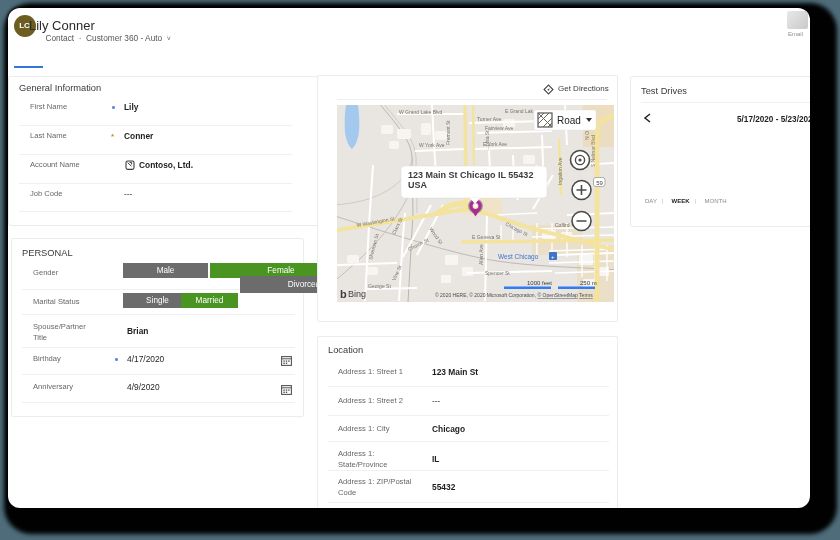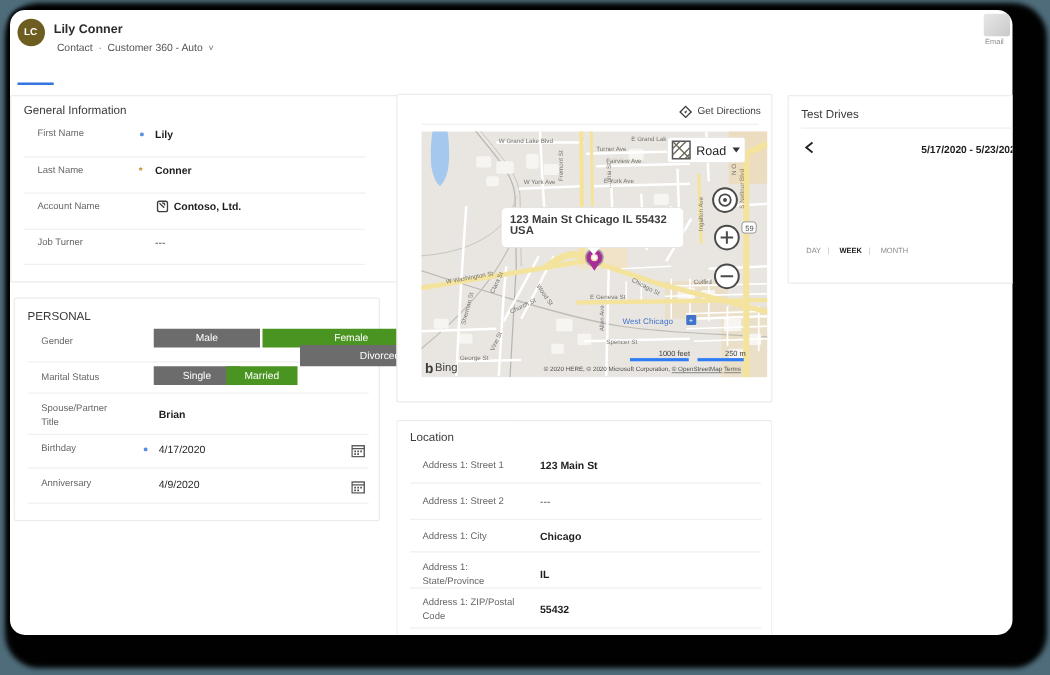--- a/index.html
+++ b/index.html
@@ -5,21 +5,21 @@
   html,body{margin:0;padding:0;}
   body{width:840px;height:540px;background:#4e6c7a;position:relative;overflow:hidden;
        font-family:"Liberation Sans",sans-serif;-webkit-font-smoothing:antialiased;}
   .win{position:absolute;left:8px;top:8px;width:802px;height:500px;background:#fff;
        border-radius:12px;overflow:hidden;
        box-shadow:11.5px 10.5px 4px 15.5px rgba(0,0,0,0.99), 0 0 3px 1px rgba(0,0,0,0.85);}
   .abs{position:absolute;}
   
   .avatar{left:5.5px;top:6.5px;width:22px;height:22px;border-radius:50%;background:#6d5d20;
           color:#fff;font-size:8px;font-weight:bold;display:flex;align-items:center;justify-content:center;}
-  .title{left:35px;top:10px;font-size:10px;font-weight:bold;color:#2b2b2b;}
+  .title{left:21px;top:10px;font-size:13px;font-weight:normal;color:#2b2b2b;}
   .subtitle{left:37.5px;top:24.5px;font-size:8.3px;color:#555;}
   .emailbtn{left:779px;top:3px;width:21px;height:18px;border-radius:2px;
             background:linear-gradient(135deg,#e8e8e8,#c9c9c9);}
   .emaillbl{left:780px;top:23px;font-size:6px;color:#8f8f8f;}
   
   .tabs{left:6px;top:41.5px;height:16px;display:flex;font-size:9px;color:#44433f;align-items:center;}
   .tabs span{margin-right:13.5px;white-space:nowrap;}
   .tabs .active{color:#1a1a1a;font-weight:bold;}
   .tabline{left:5.6px;top:57.5px;width:29px;height:2.5px;background:#3575de;}
   
@@ -56,21 +56,21 @@
     <div class="dot" style="left:102px;top:55px;color:#c08c1c;font-size:8px;">*</div>
     <div class="val" style="left:115px;top:54px;">Conner</div>
     <div class="sep" style="left:10px;top:77px;width:273px;"></div>
     <div class="lbl" style="left:21px;top:83px;">Account Name</div>
     <svg class="abs" style="left:116px;top:82.5px;" width="10" height="10" viewBox="0 0 10 10">
         <rect x="1" y="1" width="8" height="8.4" rx="1.6" fill="none" stroke="#3c3c3c" stroke-width="1.1"></rect>
         <path d="M2.6 2.6 L6.4 6.2 M6.6 2.4 L6.6 4.4 M6.6 2.4 L4.6 2.4" fill="none" stroke="#3c3c3c" stroke-width="1"></path>
       </svg>
     <div class="val" style="left:130px;top:83px;">Contoso, Ltd.</div>
     <div class="sep" style="left:10px;top:106px;width:273px;"></div>
-    <div class="lbl" style="left:21px;top:112px;">Job Turner</div>
+    <div class="lbl" style="left:21px;top:112px;">Job Code</div>
     <div class="valn" style="left:115px;top:112px;color:#444;">---</div>
     <div class="sep" style="left:10px;top:134px;width:273px;"></div>
   </div>
 
   <div class="card" style="left:3px;top:230px;width:293px;height:179px;">
     <div class="cardtitle" style="top:9px;">PERSONAL</div>
     <div class="lbl" style="left:21px;top:29px;">Gender</div>
     <div class="segbtn gr" style="left:111px;top:24px;width:85px;height:15px;">Male</div>
     <div class="segbtn gn" style="left:198px;top:24px;width:86px;height:15px;padding-left:28px;">Female</div>
     <div class="sep" style="left:10px;top:50px;width:273px;"></div>

